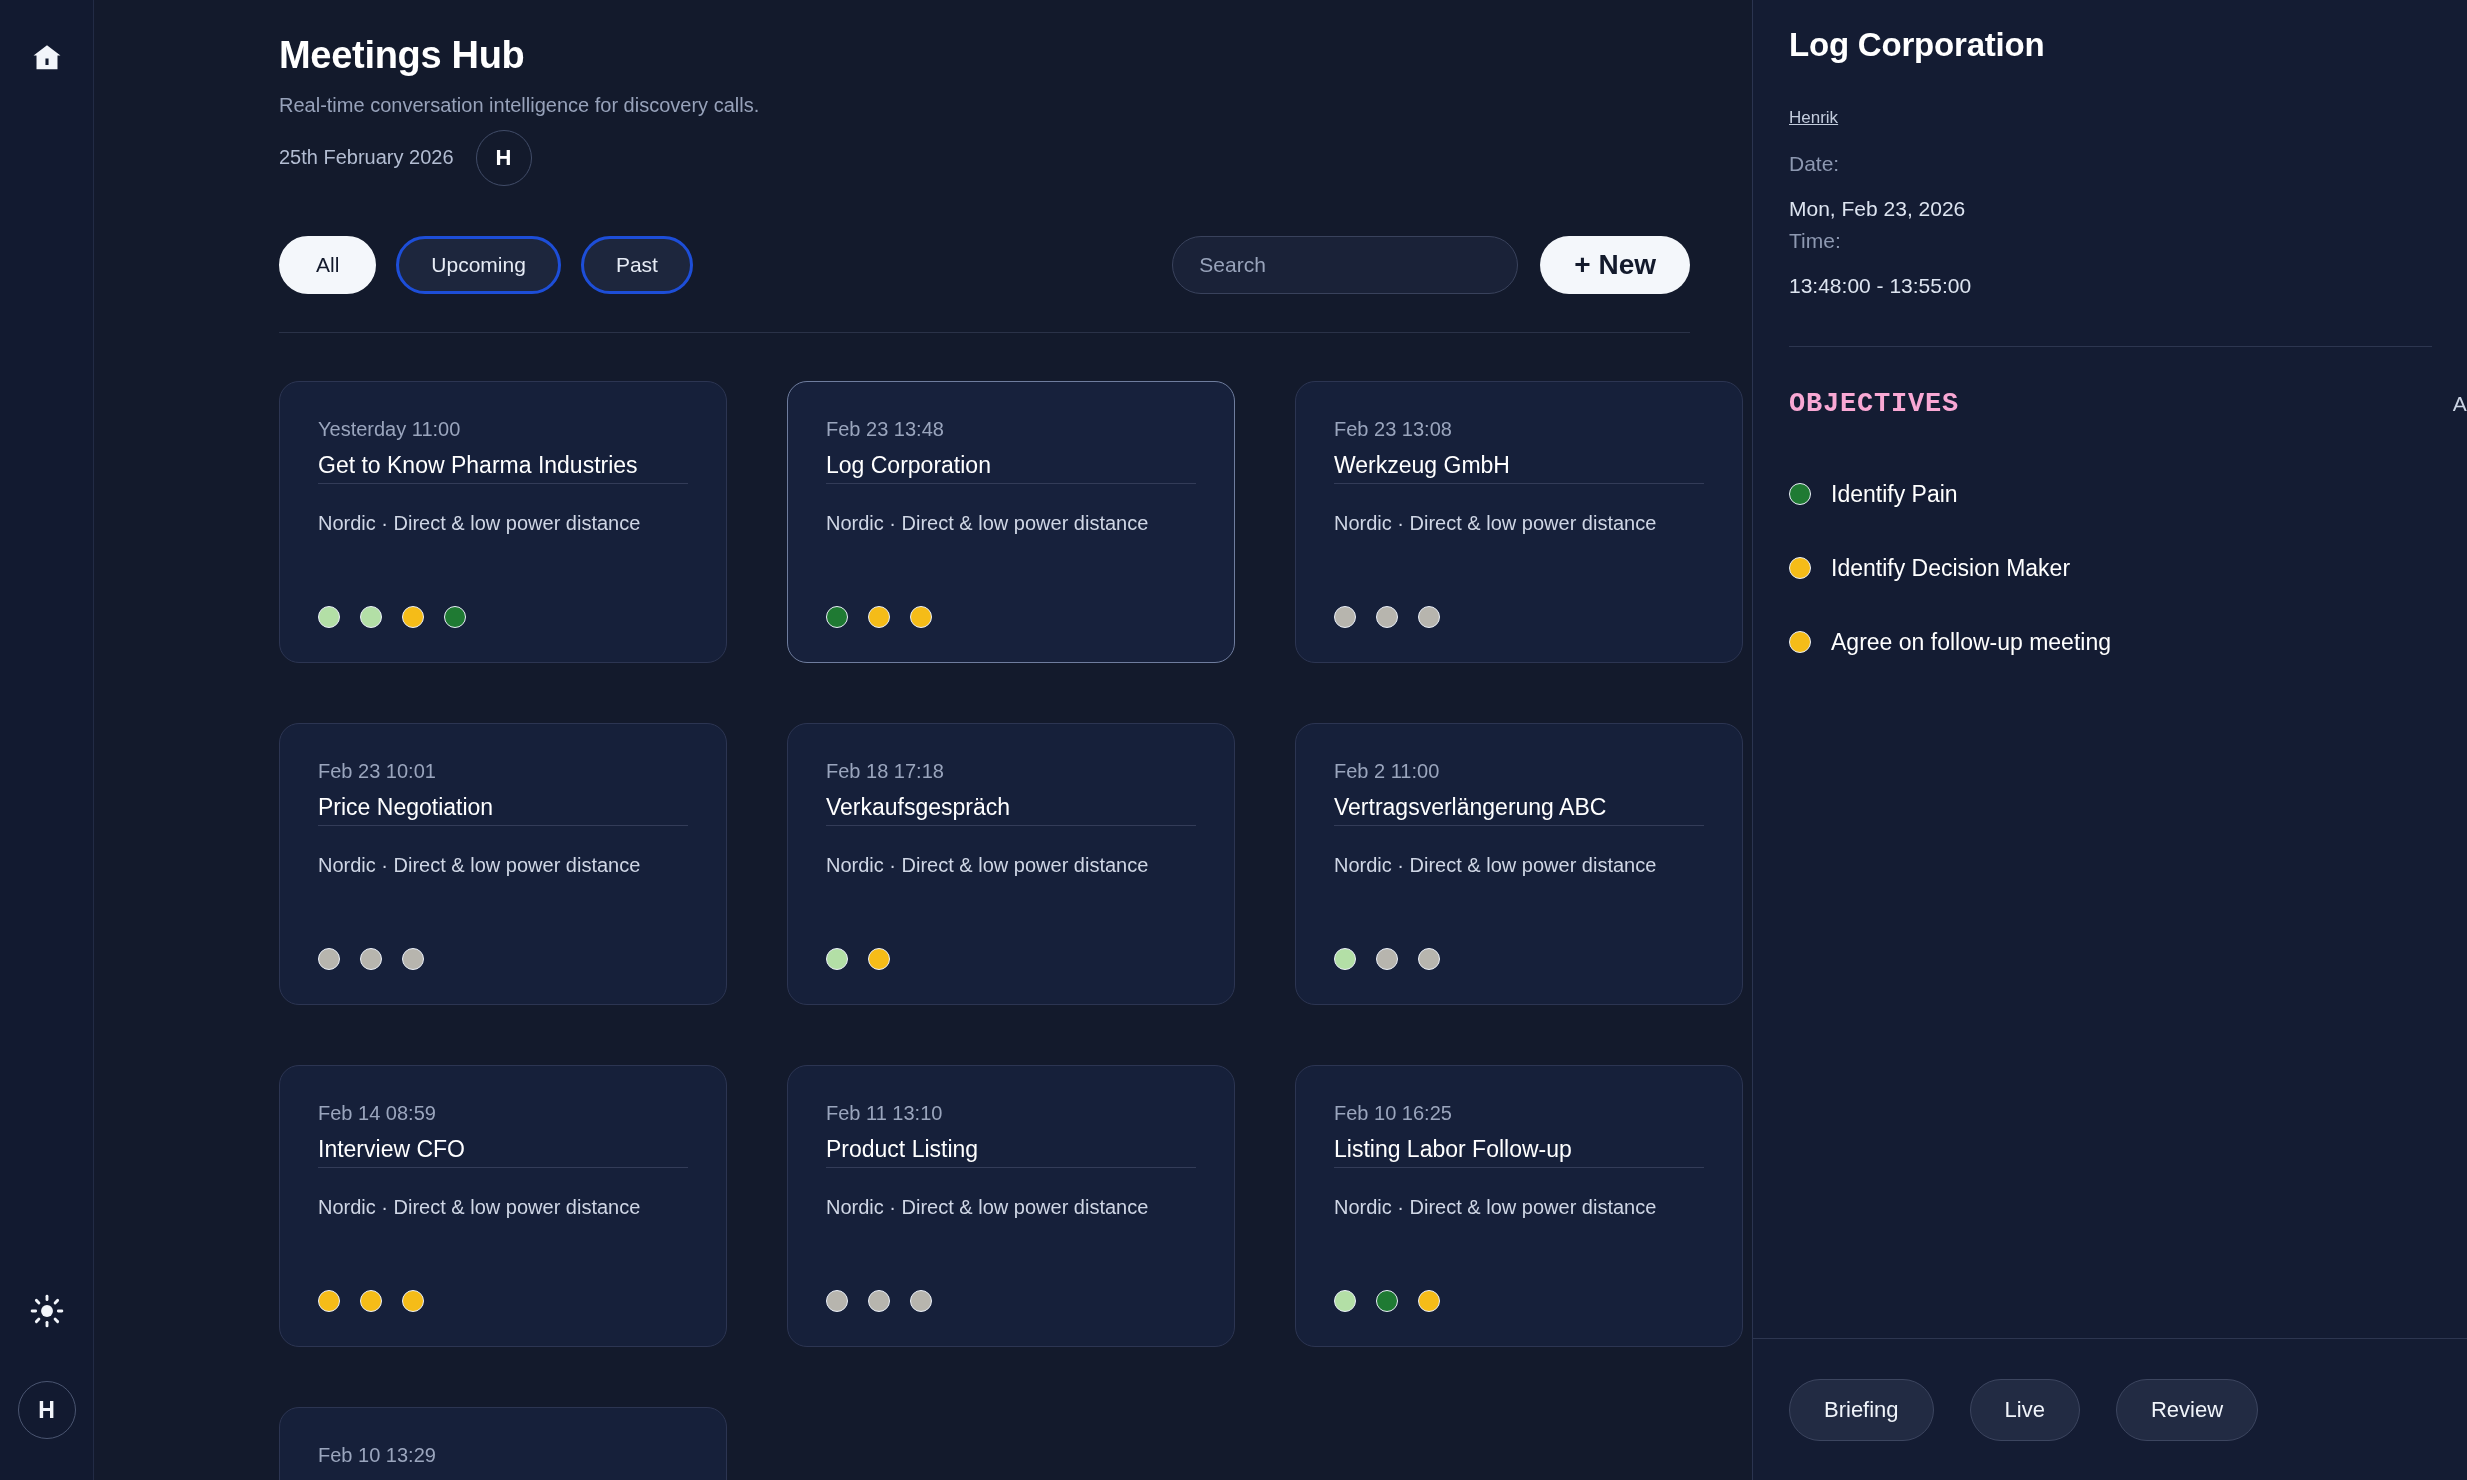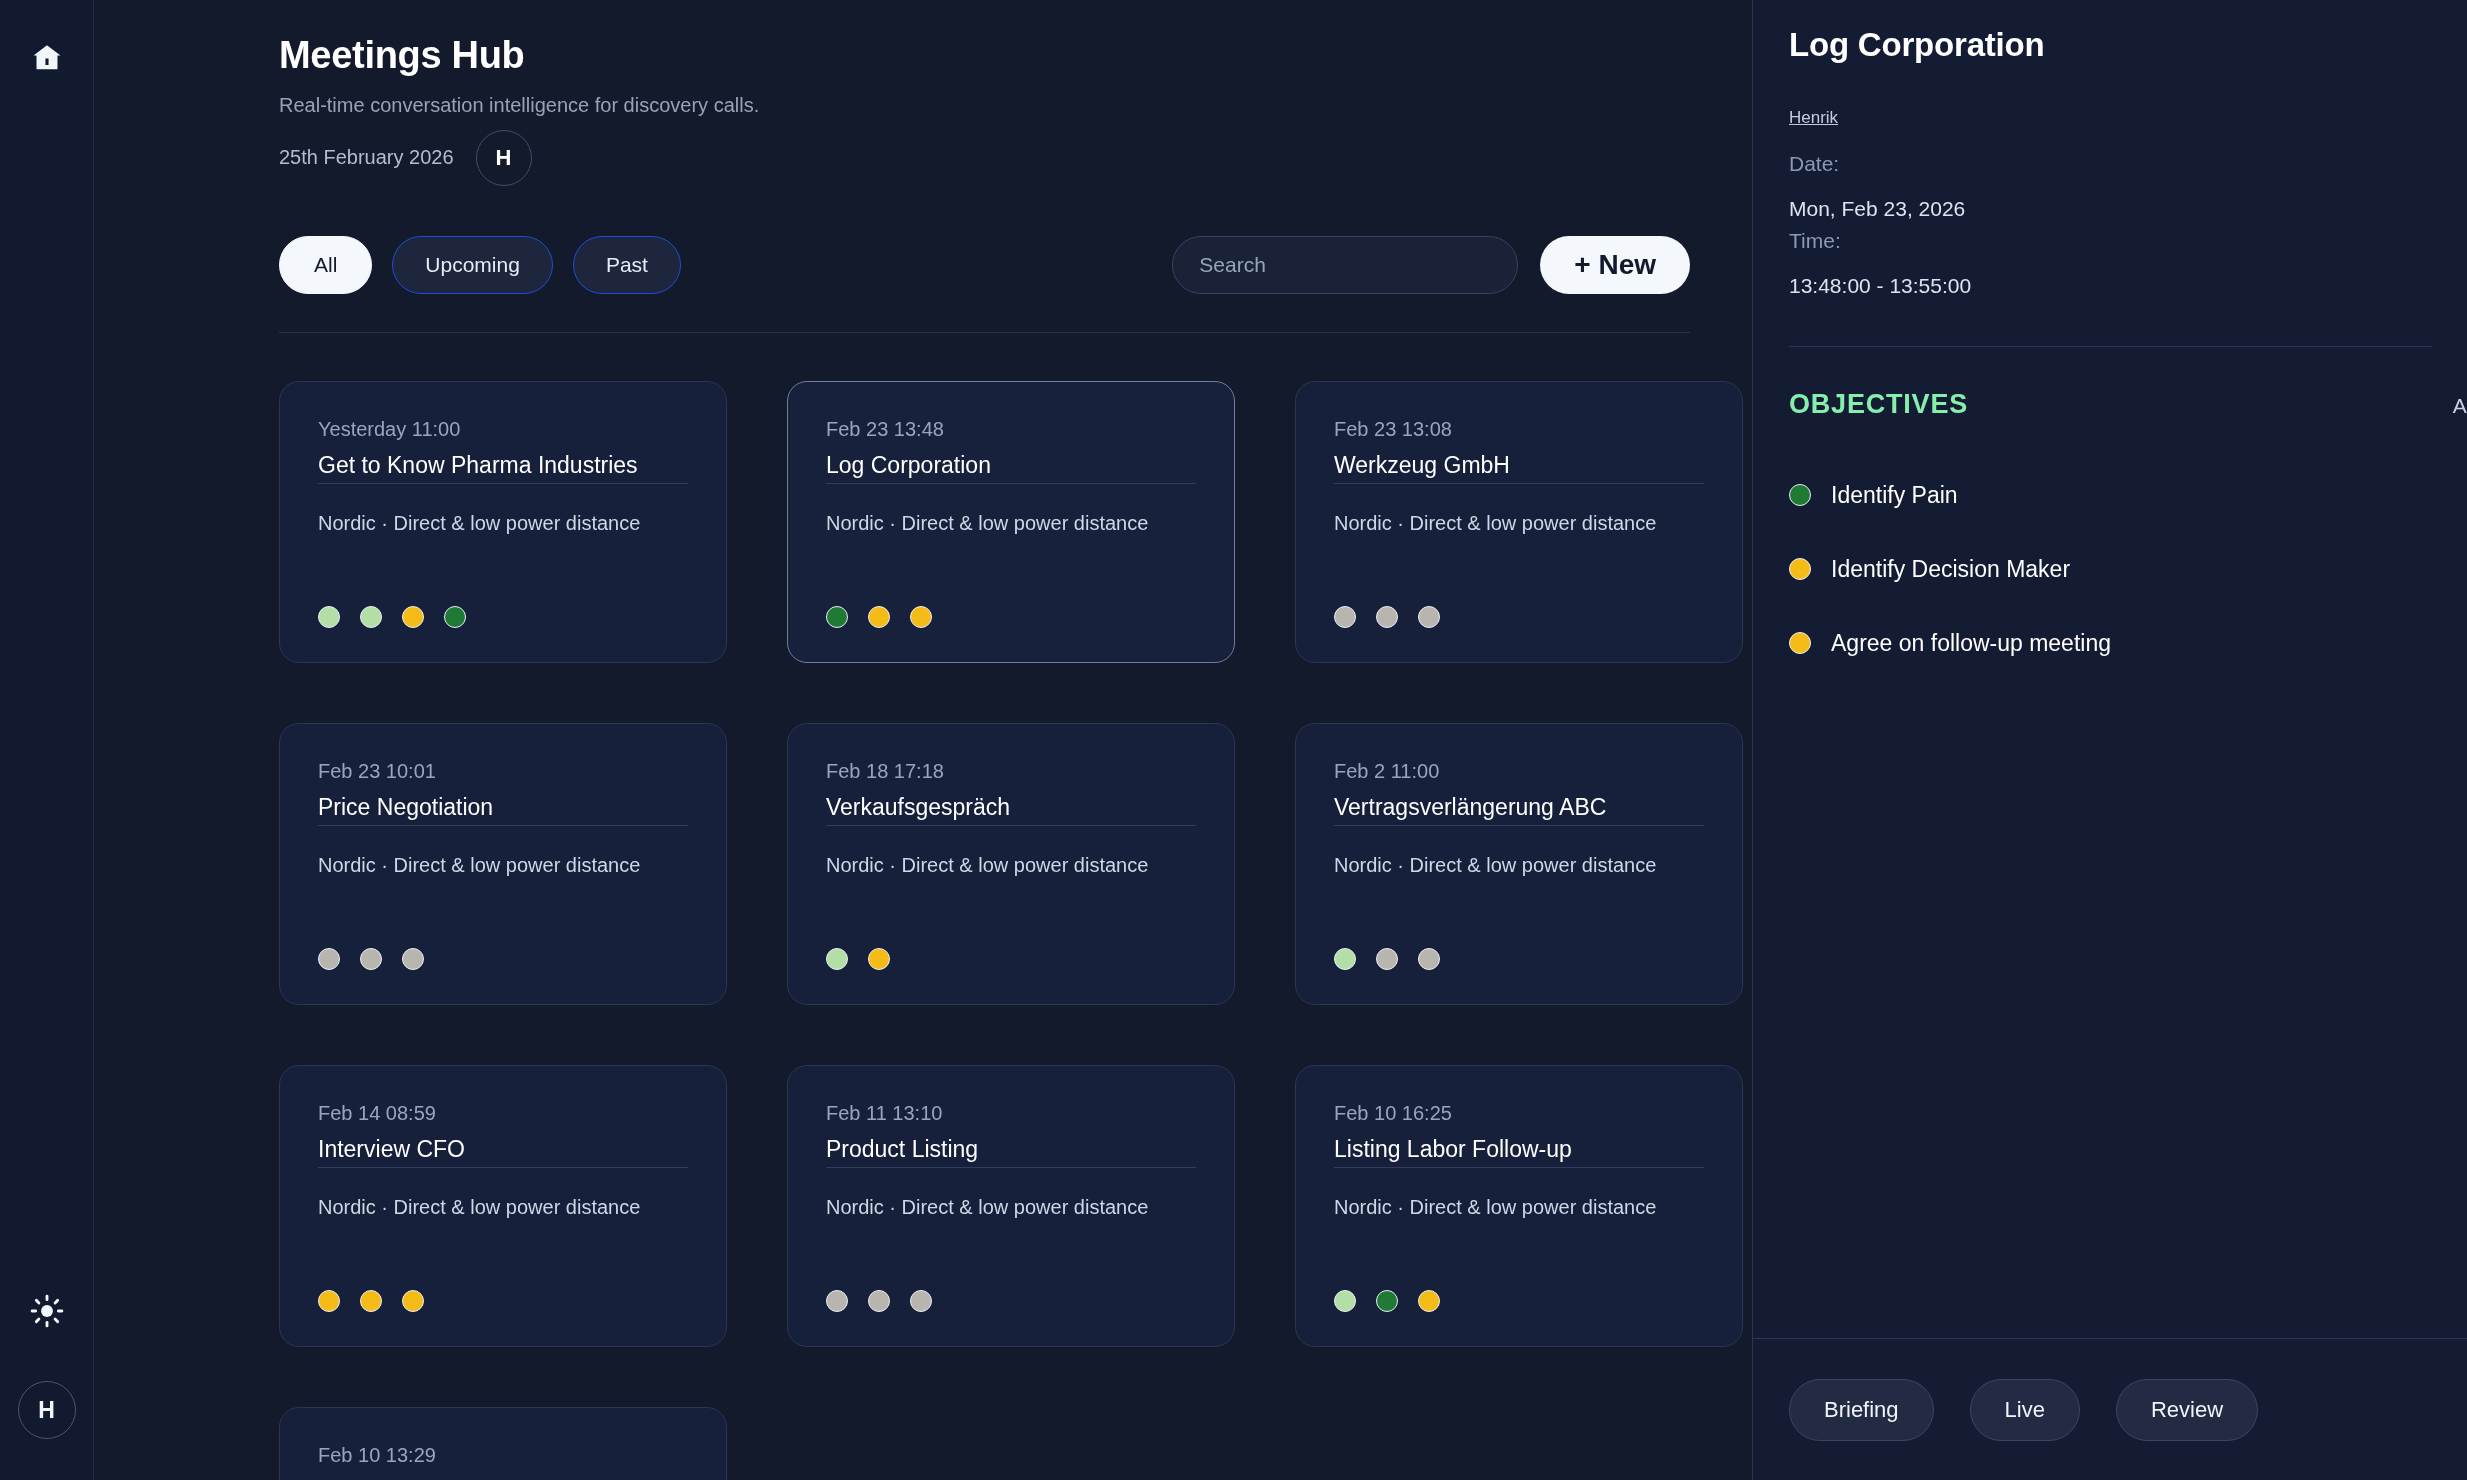--- a/index.html
+++ b/index.html
@@ -65,21 +65,21 @@
 
   .toolbar {
     display:flex; align-items:center; justify-content:space-between;
     margin-top:50px;
   }
   .pills { display:flex; gap:20px; }
   .pill {
     height:58px; padding:0 32px; border-radius:29px;
     display:flex; align-items:center; justify-content:center;
     font-size:21px; color:#e6ebf5;
-    background:#1d263d; border:1px solid #1d4ed8; cursor:pointer;
+    background:#1d263d; border:3px solid #1d4ed8; cursor:pointer;
   }
   .pill.active {
     background:#f4f7fb; color:#131a2c; border-color:#f4f7fb; font-weight:500;
     padding:0 34px;
   }
   .tool-right { display:flex; align-items:center; gap:22px; }
   .search-box {
     width:346px; height:58px; border-radius:29px;
     background:#1a2238; border:1px solid #39425c;
     display:flex; align-items:center; padding:0 26px;
@@ -150,21 +150,21 @@
   .kv-row { display:flex; gap:12px;flex-direction:column; }
   .kv-key { color:#8d98b1; min-width:72px; }
   .kv-val { color:#dde4f0; }
   .panel-rule { height:1px; background:#2d3650; margin:44px 0 0 0; }
 
   .obj-head {
     display:flex; align-items:baseline; justify-content:space-between;
     margin-top:42px;
   }
   .obj-title {
-    font-size:27px; font-weight:700; color:#86efac; letter-spacing:0.8px;
+    font-size:27px; font-weight:700; color:#f9a8d4; letter-spacing:0.8px;font-family:Liberation Mono, monospace;
   }
   .obj-add {
     font-size:21px; color:#ccd4e4; cursor:pointer;
     white-space:nowrap; margin-right:-58px;
   }
   .obj-list { margin-top:38px; }
   .obj-item {
     display:flex; align-items:center; gap:20px;
     height:74px;
     cursor:pointer;

